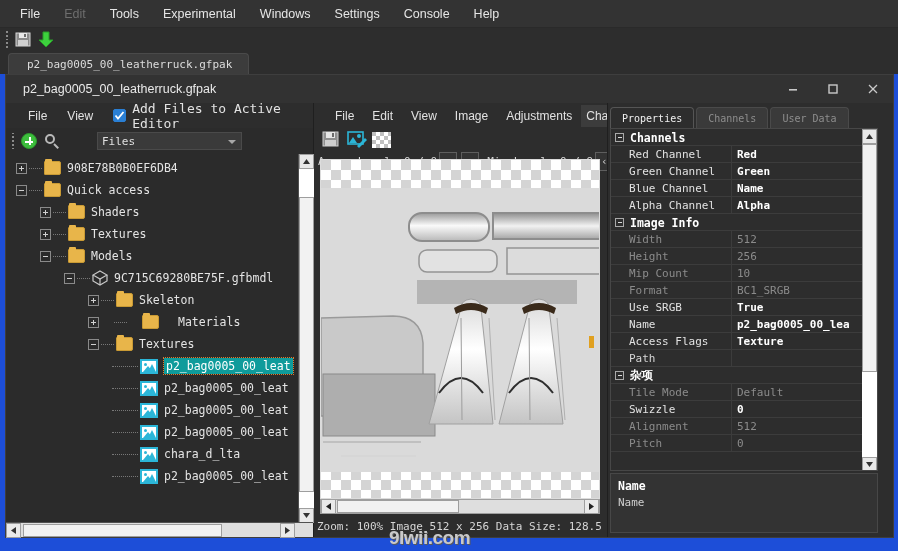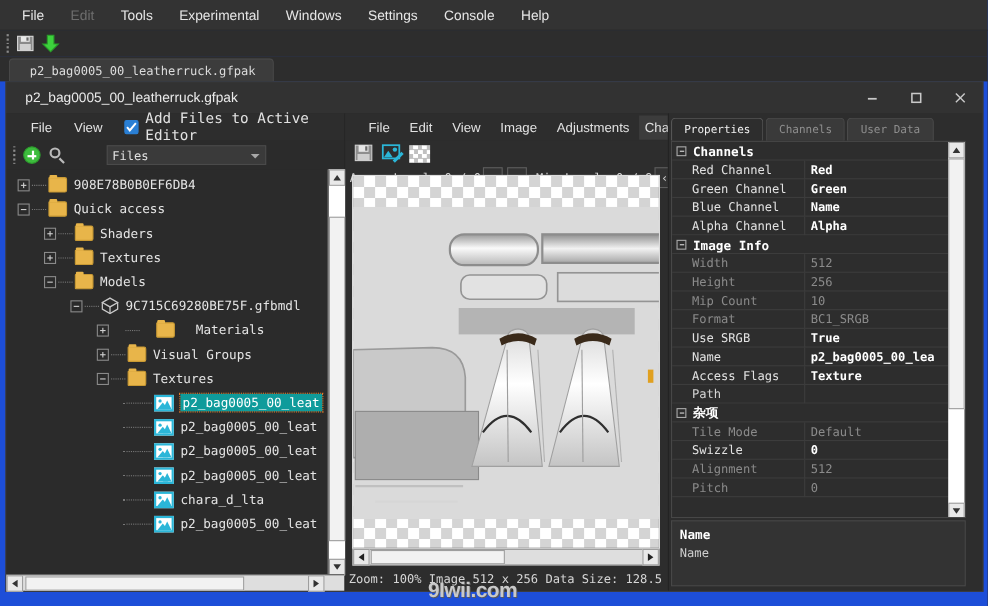--- a/index.html
+++ b/index.html
@@ -507,31 +507,31 @@
               <div class="trow" style="padding-left: 58px;">
                 <div class="exp"></div>
                 <div class="dots"></div>
                 <div class="cube"><svg width="16" height="16" viewBox="0 0 16 16">
                     <polygon points="8,1 15,5 8,9 1,5" fill="none" stroke="#c9c9c9" stroke-width="1.2"></polygon>
                     <polyline points="1,5 1,11 8,15 15,11 15,5" fill="none" stroke="#c9c9c9" stroke-width="1.2"></polyline>
                     <line x1="8" y1="9" x2="8" y2="15" stroke="#c9c9c9" stroke-width="1.2"></line>
                   </svg></div>
                 <span class="tlabel">9C715C69280BE75F.gfbmdl</span>
               </div>
+              <div class="trow" style="padding-left: 82px;">
+                <div class="exp plus"></div>
+                <div class="dots"></div>
+                <div class="folder"></div>
+                <span class="tlabel">Skeleton</span>
+              </div>
               <div class="trow" style="padding-left: 82px; gap: 13px;">
                 <div class="exp plus"></div>
                 <div class="dots"></div>
                 <div class="folder"></div>
                 <span class="tlabel">Materials</span>
-              </div>
-              <div class="trow" style="padding-left: 82px;">
-                <div class="exp plus"></div>
-                <div class="dots"></div>
-                <div class="folder"></div>
-                <span class="tlabel">Visual Groups</span>
               </div>
               <div class="trow" style="padding-left: 82px;">
                 <div class="exp"></div>
                 <div class="dots"></div>
                 <div class="folder"></div>
                 <span class="tlabel">Textures</span>
               </div>
               <div class="trow selected" style="padding-left: 106px;">
                 <div class="dots" style="width: 26px;"></div>
                 <div class="img-ico">

